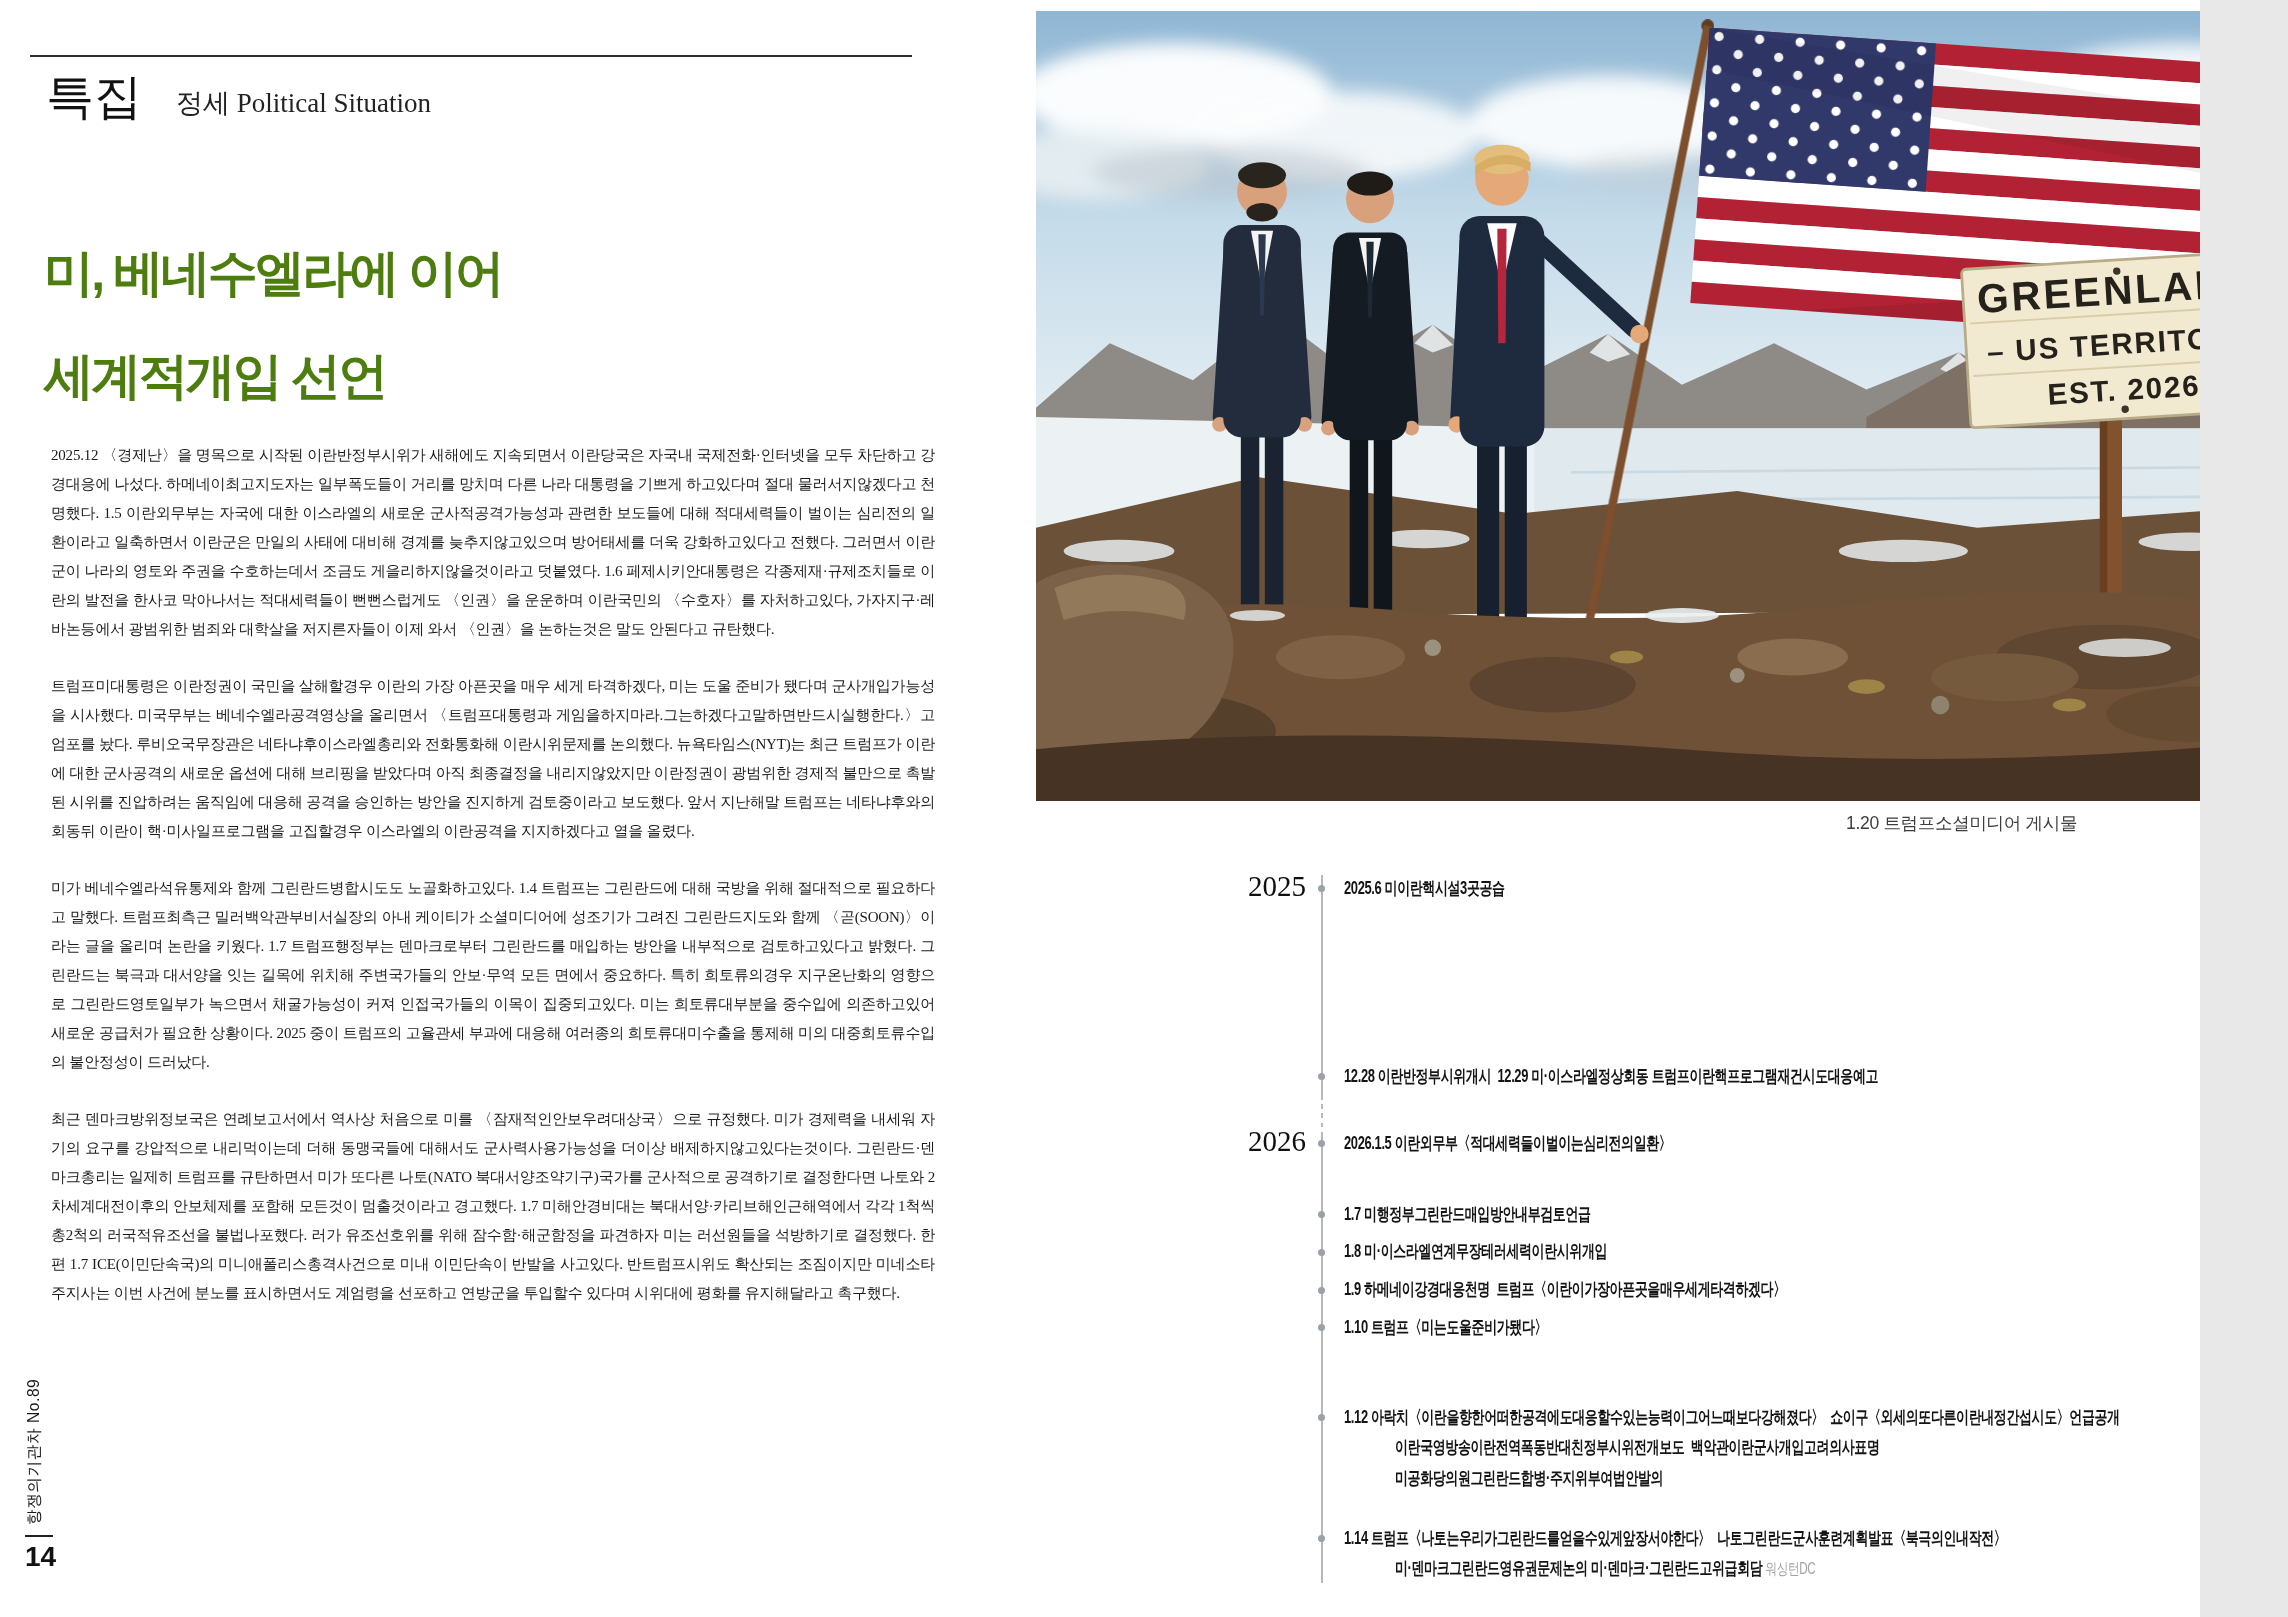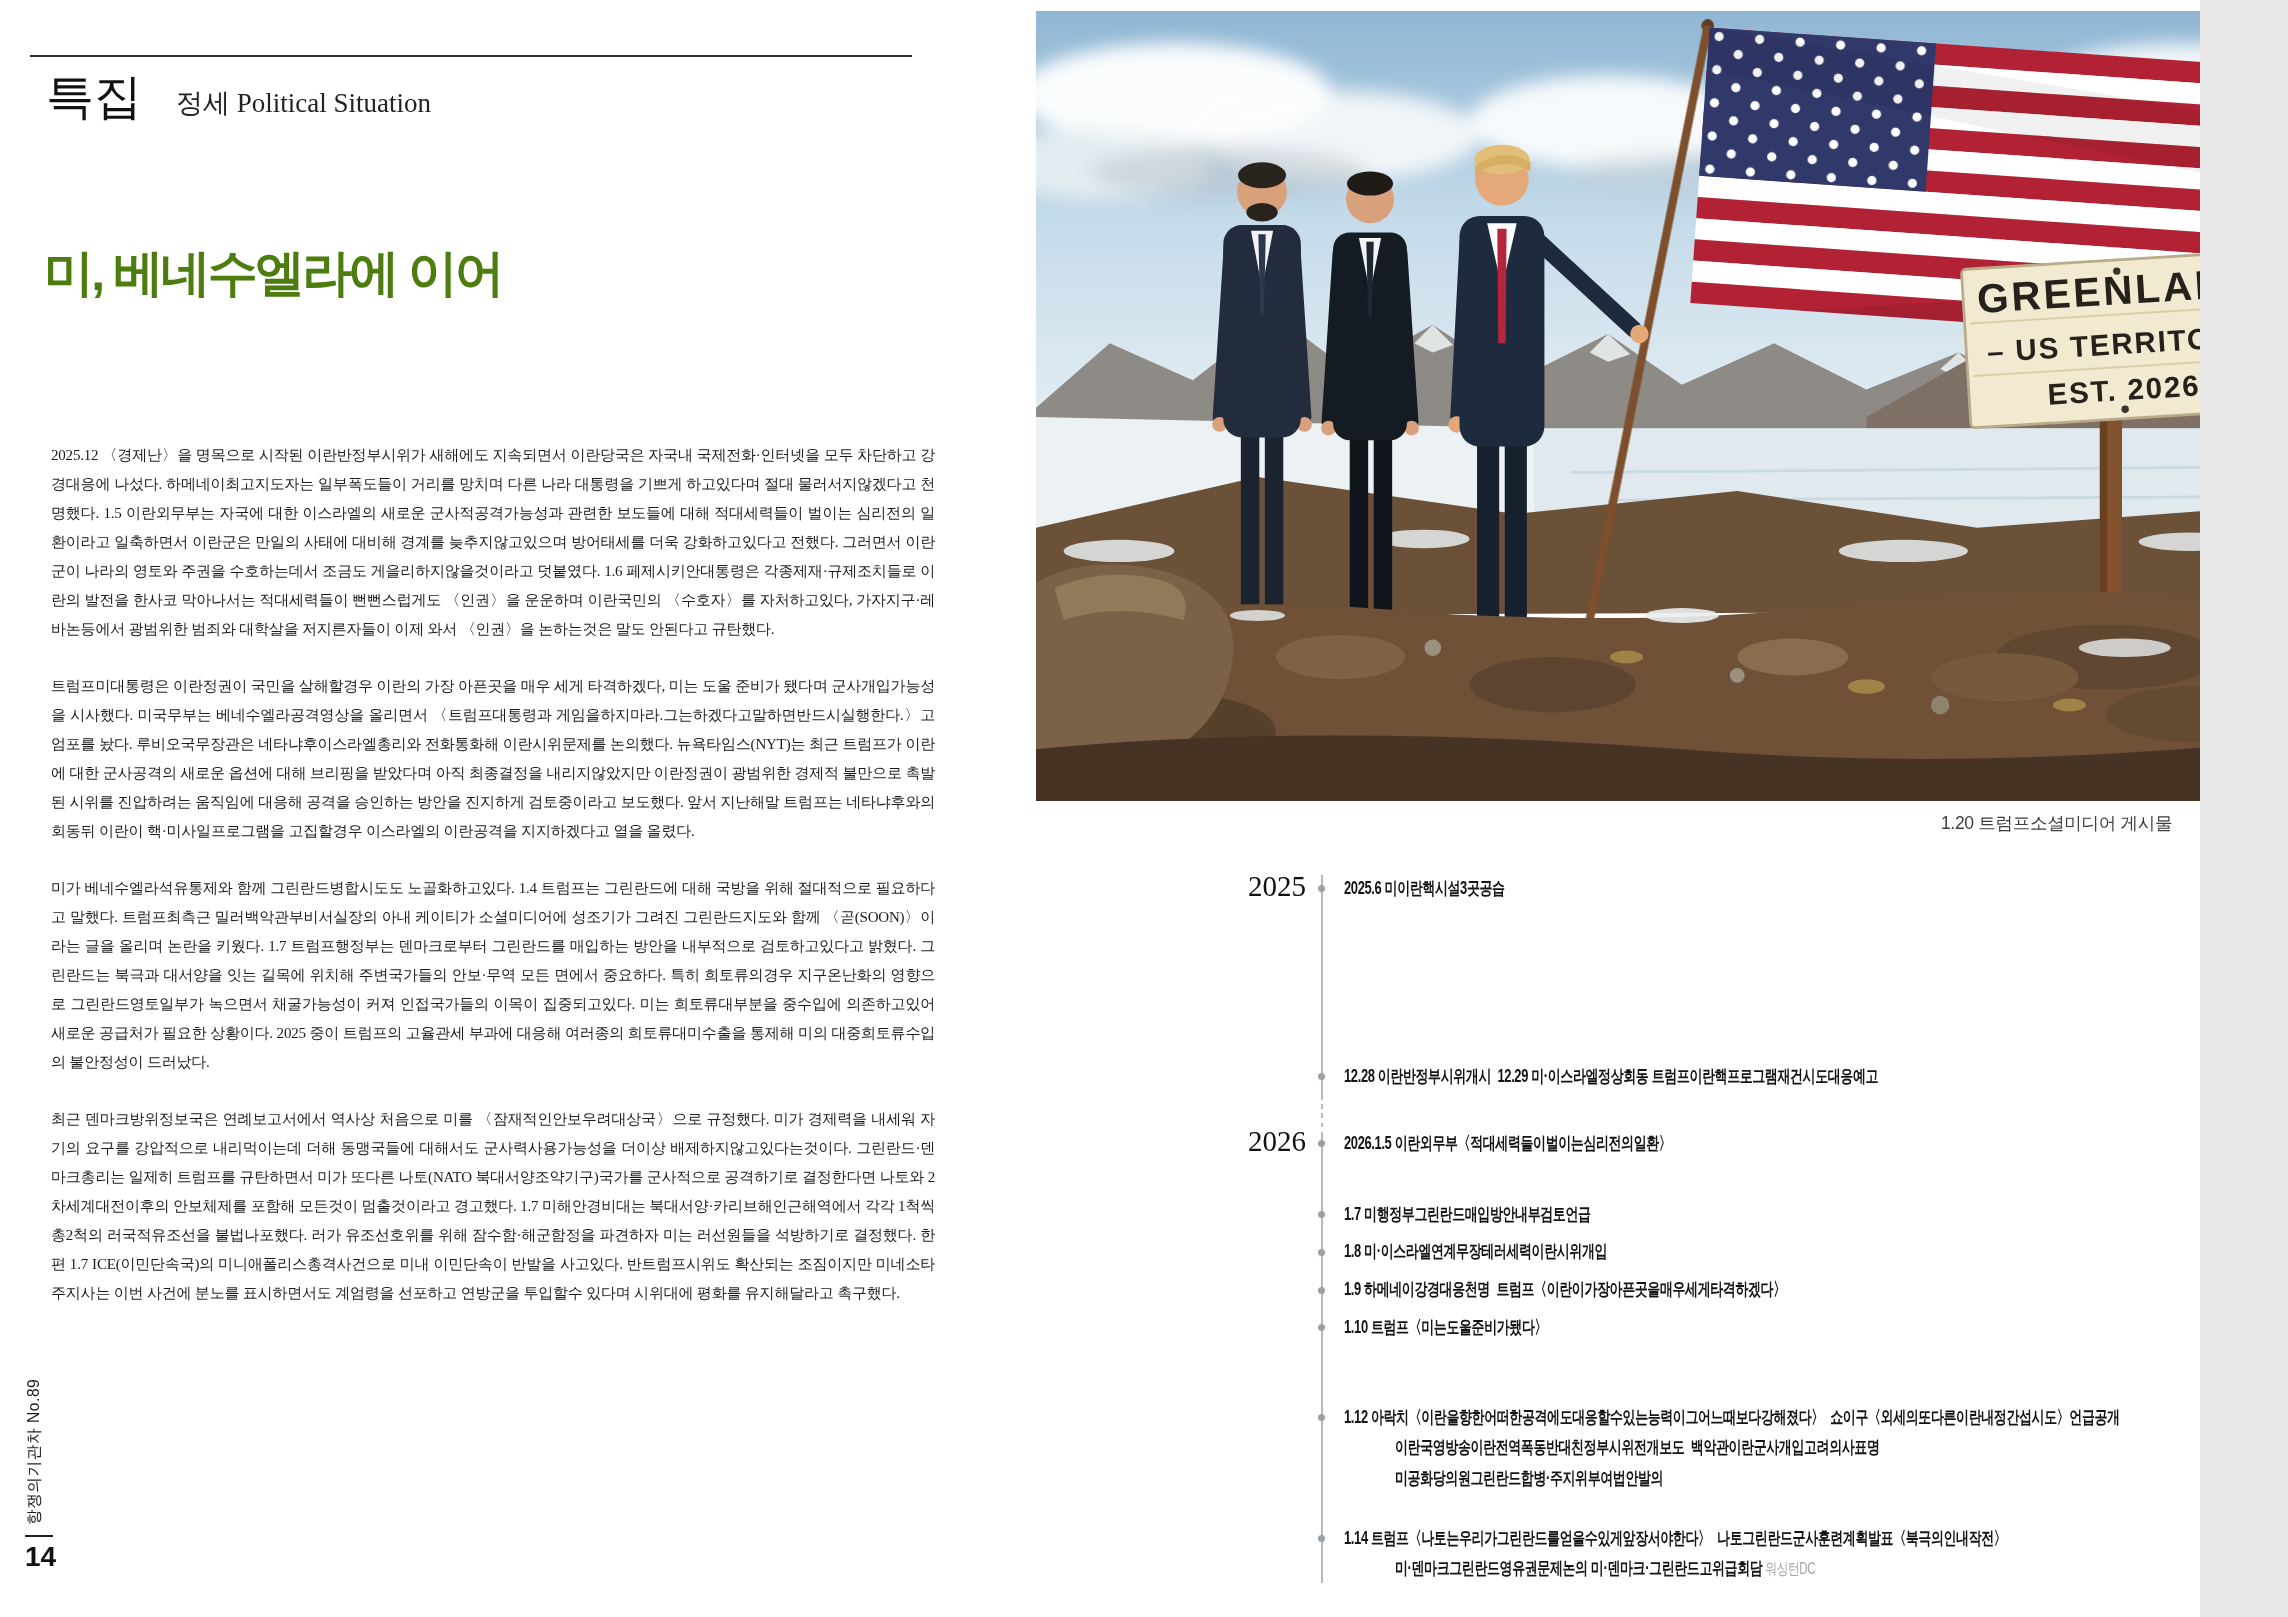--- a/index.html
+++ b/index.html
@@ -16,21 +16,21 @@
              font-family:"Liberation Serif",serif;font-size:15px;line-height:29px;
              text-align:justify;letter-spacing:-0.2px;color:#1b1b1b;}
   .body-text p{margin:0 0 28px 0;}
   .journal-vert{position:absolute;left:24px;top:1525px;transform-origin:0 0;transform:rotate(-90deg);
                 font:500 15.7px "Liberation Sans",sans-serif;letter-spacing:0.5px;color:#1a1a1a;white-space:nowrap;}
   .folio-rule-l{position:absolute;left:25px;top:1535px;width:28px;height:1.8px;background:#222;}
   .folio-l{position:absolute;left:25px;top:1541px;font:600 28px "Liberation Sans",sans-serif;color:#111;text-align:right;}
   
   .photo{position:absolute;left:1036px;top:11px;width:1253px;height:790px;}
   .photo svg{display:block;width:100%;height:100%;}
-  .photo-caption{position:absolute;left:1846px;top:811px;width:421px;text-align:center;
+  .photo-caption{position:absolute;left:1846px;top:811px;width:421px;text-align:left;
                  font:500 17.5px "Liberation Sans",sans-serif;color:#3d3d3d;letter-spacing:-0.3px;}
   .tl-seg{position:absolute;left:1321px;width:1.8px;background:#b5b8bc;}
   .tl-seg.s1{top:875px;height:220px;}
   .tl-seg.dash{top:1095px;height:39px;background:repeating-linear-gradient(#b5b8bc 0 4.6px,transparent 4.6px 9.2px);}
   .tl-seg.s2{top:1133px;height:450px;}
   .tl-year{position:absolute;left:1248px;font:400 29px "Liberation Serif",serif;color:#101010;}
   .tl-dot{position:absolute;left:1318px;width:7.4px;height:7.4px;border-radius:50%;background:#9ba1a8;}
   .tl-row,.tl-sub{position:absolute;font-family:"Liberation Sans",sans-serif;font-size:17.5px;font-weight:600;
          letter-spacing:-0.5px;color:#141414;white-space:pre;transform:scaleX(0.74);transform-origin:0 50%;}
   .tl-row{left:1344px;}
@@ -45,21 +45,21 @@
 </style>
 </head>
 <body>
 
 <div class="spread">
 
   <div class="top-rule"></div>
   <div class="section-title">특집</div>
   <div class="section-sub">정세 Political Situation</div>
 
-  <h1 class="headline"><span>미, 베네수엘라에 이어</span><br></h1>
+  <h1 class="headline"><span>미, 베네수엘라에 이어</span><br><span>세계적개입 선언</span></h1>
 
   <div class="body-text">
       <p>2025.12 〈경제난〉을 명목으로 시작된 이란반정부시위가 새해에도 지속되면서 이란당국은 자국내 국제전화·인터넷을 모두 차단하고 강경대응에 나섰다. 하메네이최고지도자는 일부폭도들이 거리를 망치며 다른 나라 대통령을 기쁘게 하고있다며 절대 물러서지않겠다고 천명했다. 1.5 이란외무부는 자국에 대한 이스라엘의 새로운 군사적공격가능성과 관련한 보도들에 대해 적대세력들이 벌이는 심리전의 일환이라고 일축하면서 이란군은 만일의 사태에 대비해 경계를 늦추지않고있으며 방어태세를 더욱 강화하고있다고 전했다. 그러면서 이란군이 나라의 영토와 주권을 수호하는데서 조금도 게을리하지않을것이라고 덧붙였다. 1.6 페제시키안대통령은 각종제재·규제조치들로 이란의 발전을 한사코 막아나서는 적대세력들이 뻔뻔스럽게도 〈인권〉을 운운하며 이란국민의 〈수호자〉를 자처하고있다, 가자지구·레바논등에서 광범위한 범죄와 대학살을 저지른자들이 이제 와서 〈인권〉을 논하는것은 말도 안된다고 규탄했다.</p>
       <p>트럼프미대통령은 이란정권이 국민을 살해할경우 이란의 가장 아픈곳을 매우 세게 타격하겠다, 미는 도울 준비가 됐다며 군사개입가능성을 시사했다. 미국무부는 베네수엘라공격영상을 올리면서 〈트럼프대통령과 게임을하지마라.그는하겠다고말하면반드시실행한다.〉고 엄포를 놨다. 루비오국무장관은 네타냐후이스라엘총리와 전화통화해 이란시위문제를 논의했다. 뉴욕타임스(NYT)는 최근 트럼프가 이란에 대한 군사공격의 새로운 옵션에 대해 브리핑을 받았다며 아직 최종결정을 내리지않았지만 이란정권이 광범위한 경제적 불만으로 촉발된 시위를 진압하려는 움직임에 대응해 공격을 승인하는 방안을 진지하게 검토중이라고 보도했다. 앞서 지난해말 트럼프는 네타냐후와의 회동뒤 이란이 핵·미사일프로그램을 고집할경우 이스라엘의 이란공격을 지지하겠다고 열을 올렸다.</p>
       <p>미가 베네수엘라석유통제와 함께 그린란드병합시도도 노골화하고있다. 1.4 트럼프는 그린란드에 대해 국방을 위해 절대적으로 필요하다고 말했다. 트럼프최측근 밀러백악관부비서실장의 아내 케이티가 소셜미디어에 성조기가 그려진 그린란드지도와 함께 〈곧(SOON)〉이라는 글을 올리며 논란을 키웠다. 1.7 트럼프행정부는 덴마크로부터 그린란드를 매입하는 방안을 내부적으로 검토하고있다고 밝혔다. 그린란드는 북극과 대서양을 잇는 길목에 위치해 주변국가들의 안보·무역 모든 면에서 중요하다. 특히 희토류의경우 지구온난화의 영향으로 그린란드영토일부가 녹으면서 채굴가능성이 커져 인접국가들의 이목이 집중되고있다. 미는 희토류대부분을 중수입에 의존하고있어 새로운 공급처가 필요한 상황이다. 2025 중이 트럼프의 고율관세 부과에 대응해 여러종의 희토류대미수출을 통제해 미의 대중희토류수입의 불안정성이 드러났다.</p>
       <p>최근 덴마크방위정보국은 연례보고서에서 역사상 처음으로 미를 〈잠재적인안보우려대상국〉으로 규정했다. 미가 경제력을 내세워 자기의 요구를 강압적으로 내리먹이는데 더해 동맹국들에 대해서도 군사력사용가능성을 더이상 배제하지않고있다는것이다. 그린란드·덴마크총리는 일제히 트럼프를 규탄하면서 미가 또다른 나토(NATO 북대서양조약기구)국가를 군사적으로 공격하기로 결정한다면 나토와 2차세계대전이후의 안보체제를 포함해 모든것이 멈출것이라고 경고했다. 1.7 미해안경비대는 북대서양·카리브해인근해역에서 각각 1척씩 총2척의 러국적유조선을 불법나포했다. 러가 유조선호위를 위해 잠수함·해군함정을 파견하자 미는 러선원들을 석방하기로 결정했다. 한편 1.7 ICE(이민단속국)의 미니애폴리스총격사건으로 미내 이민단속이 반발을 사고있다. 반트럼프시위도 확산되는 조짐이지만 미네소타주지사는 이번 사건에 분노를 표시하면서도 계엄령을 선포하고 연방군을 투입할수 있다며 시위대에 평화를 유지해달라고 촉구했다.</p>
     </div>
 
   <div class="journal-vert">항쟁의기관차 No.89</div>
   <div class="folio-rule-l"></div>

